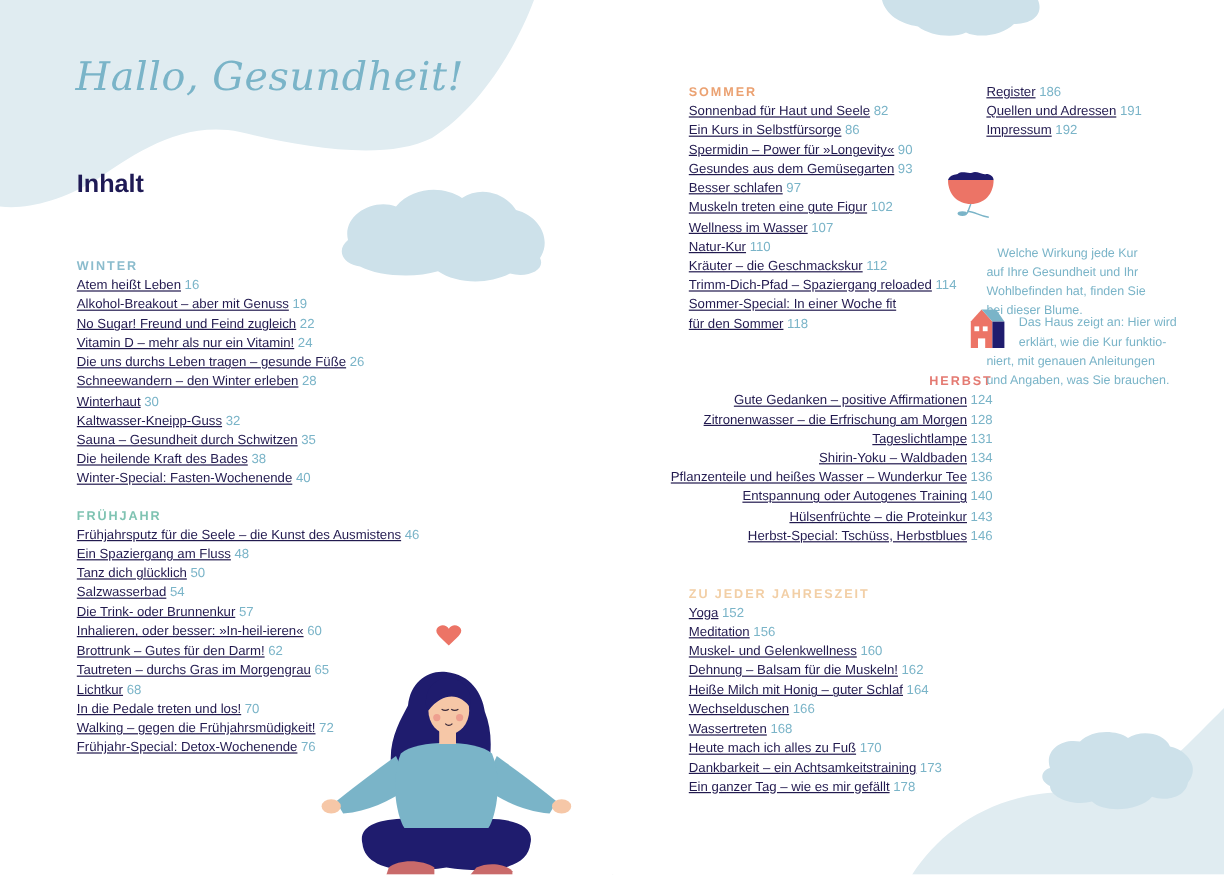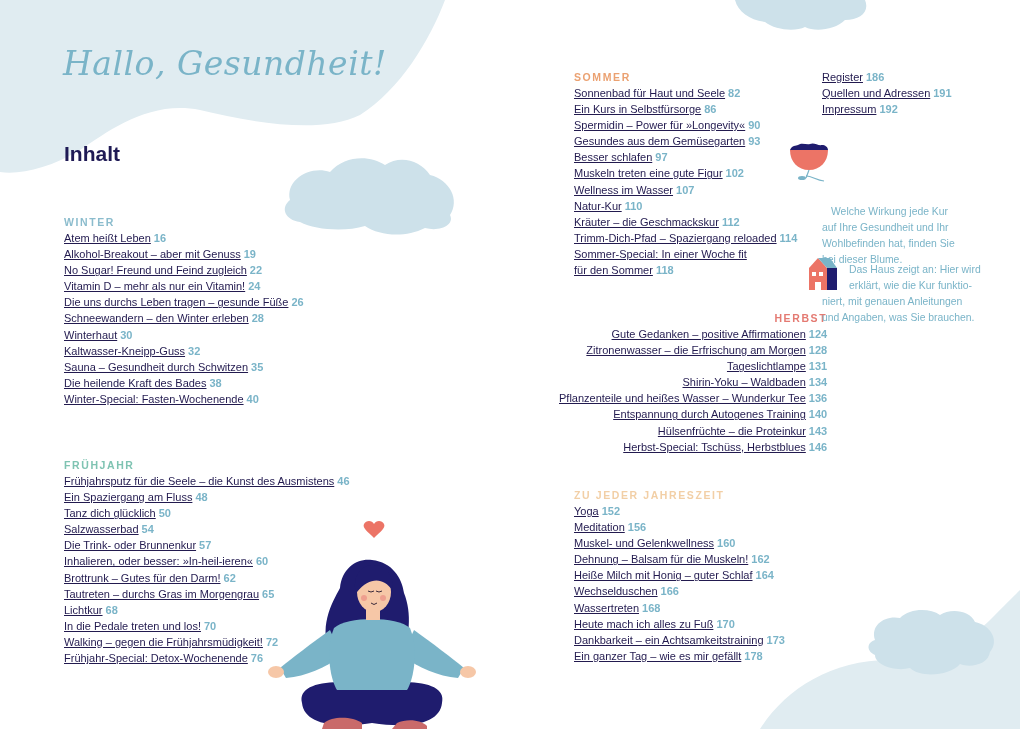--- a/index.html
+++ b/index.html
@@ -27,21 +27,21 @@
 
     .section { position: absolute; }
     .section-heading {
       font-size: 10.5px; font-weight: bold; letter-spacing: 1.6px;
       height: 16px; line-height: 16px; text-transform: uppercase;
     }
     .toc-entry {
       font-size: 11px; line-height: 16.1px; height: 16.1px;
       color: #221a4f; white-space: nowrap; font-weight: 500;
     }
-    .toc-entry .pg { color: #7ab4c8; margin-left: 3px; font-weight: bold; }
+    .toc-entry .pg { color: #7ab4c8; margin-left: 3px; font-weight: normal; }
     .toc-entry .ttl { cursor: pointer; text-decoration: underline; }
 
     .legend-text {
       position: absolute; font-size: 10.4px; line-height: 16.1px; color: #7ab4c8;
     }
   </style>
 </head>
 <body>
 
 <div class="spread">
@@ -65,21 +65,21 @@
           <div class="toc-entry"><span class="ttl">Die uns durchs Leben tragen – gesunde Füße</span><span class="pg">26</span></div>
           <div class="toc-entry"><span class="ttl">Schneewandern – den Winter erleben</span><span class="pg">28</span></div>
           <div class="toc-entry"><span class="ttl">Winterhaut</span><span class="pg">30</span></div>
           <div class="toc-entry"><span class="ttl">Kaltwasser-Kneipp-Guss</span><span class="pg">32</span></div>
           <div class="toc-entry"><span class="ttl">Sauna – Gesundheit durch Schwitzen</span><span class="pg">35</span></div>
           <div class="toc-entry"><span class="ttl">Die heilende Kraft des Bades</span><span class="pg">38</span></div>
           <div class="toc-entry"><span class="ttl">Winter-Special: Fasten-Wochenende</span><span class="pg">40</span></div>
         </div>
     </div>
 
-    <div class="section" id="sec-fruehjahr" style="left:64px;top:457px;">
+    <div class="section" id="sec-fruehjahr" style="left:64px;top:422px;">
       <div class="section-heading" style="color:#7fc3b2">FRÜHJAHR</div>
       <div class="entries">
           <div class="toc-entry"><span class="ttl">Frühjahrsputz für die Seele – die Kunst des Ausmistens</span><span class="pg">46</span></div>
           <div class="toc-entry"><span class="ttl">Ein Spaziergang am Fluss</span><span class="pg">48</span></div>
           <div class="toc-entry"><span class="ttl">Tanz dich glücklich</span><span class="pg">50</span></div>
           <div class="toc-entry"><span class="ttl">Salzwasserbad</span><span class="pg">54</span></div>
           <div class="toc-entry"><span class="ttl">Die Trink- oder Brunnenkur</span><span class="pg">57</span></div>
           <div class="toc-entry"><span class="ttl">Inhalieren, oder besser: »In-heil-ieren«</span><span class="pg">60</span></div>
           <div class="toc-entry"><span class="ttl">Brottrunk – Gutes für den Darm!</span><span class="pg">62</span></div>
           <div class="toc-entry"><span class="ttl">Tautreten – durchs Gras im Morgengrau</span><span class="pg">65</span></div>
@@ -152,21 +152,21 @@
     </div>
 
     <div class="section" style="left:49px;top:310px;text-align:right;">
       <div class="section-heading" style="color:#e47a72">HERBST</div>
       <div class="entries">
           <div class="toc-entry"><span class="ttl">Gute Gedanken – positive Affirmationen</span><span class="pg">124</span></div>
           <div class="toc-entry"><span class="ttl">Zitronenwasser – die Erfrischung am Morgen</span><span class="pg">128</span></div>
           <div class="toc-entry"><span class="ttl">Tageslichtlampe</span><span class="pg">131</span></div>
           <div class="toc-entry"><span class="ttl">Shirin-Yoku – Waldbaden</span><span class="pg">134</span></div>
           <div class="toc-entry"><span class="ttl">Pflanzenteile und heißes Wasser – Wunderkur Tee</span><span class="pg">136</span></div>
-          <div class="toc-entry"><span class="ttl">Entspannung durch Autogenes Training</span><span class="pg">140</span></div>
+          <div class="toc-entry"><span class="ttl">Entspannung oder Autogenes Training</span><span class="pg">140</span></div>
           <div class="toc-entry"><span class="ttl">Hülsenfrüchte – die Proteinkur</span><span class="pg">143</span></div>
           <div class="toc-entry"><span class="ttl">Herbst-Special: Tschüss, Herbstblues</span><span class="pg">146</span></div>
         </div>
     </div>
 
     <div class="section" style="left:64px;top:487px;">
       <div class="section-heading" style="color:#f2cfa6">ZU JEDER JAHRESZEIT</div>
       <div class="entries">
           <div class="toc-entry"><span class="ttl">Yoga</span><span class="pg">152</span></div>
           <div class="toc-entry"><span class="ttl">Meditation</span><span class="pg">156</span></div>

